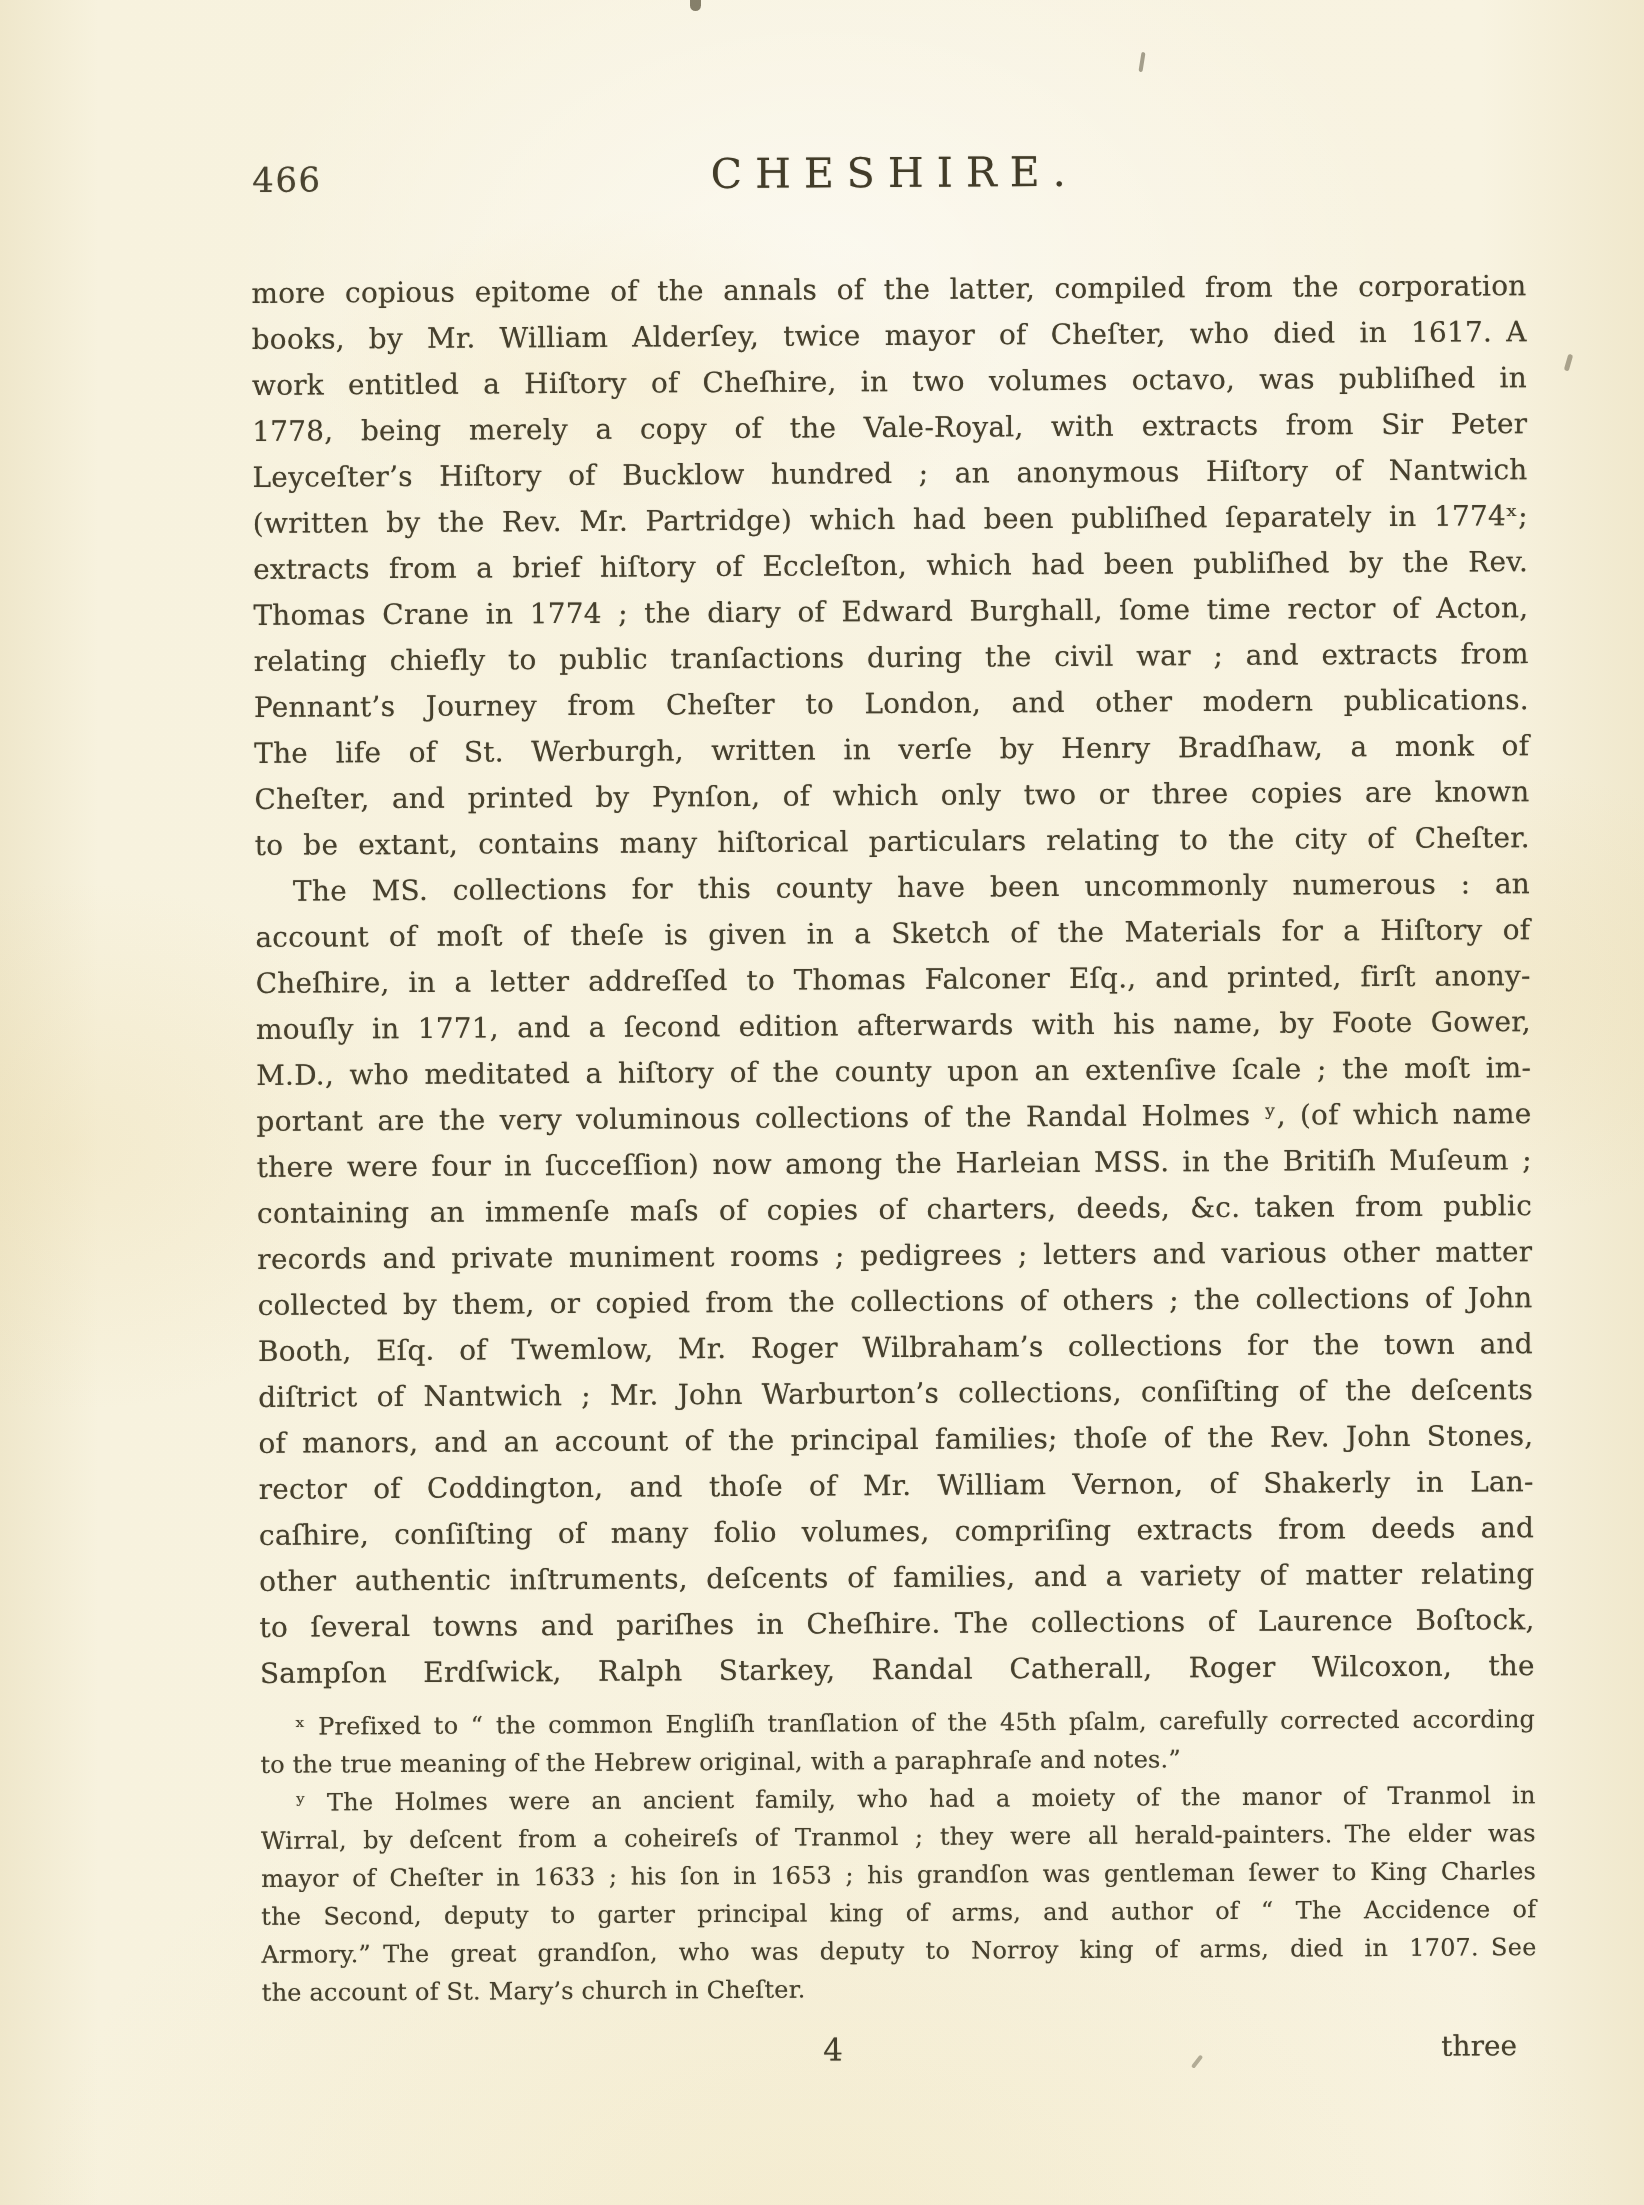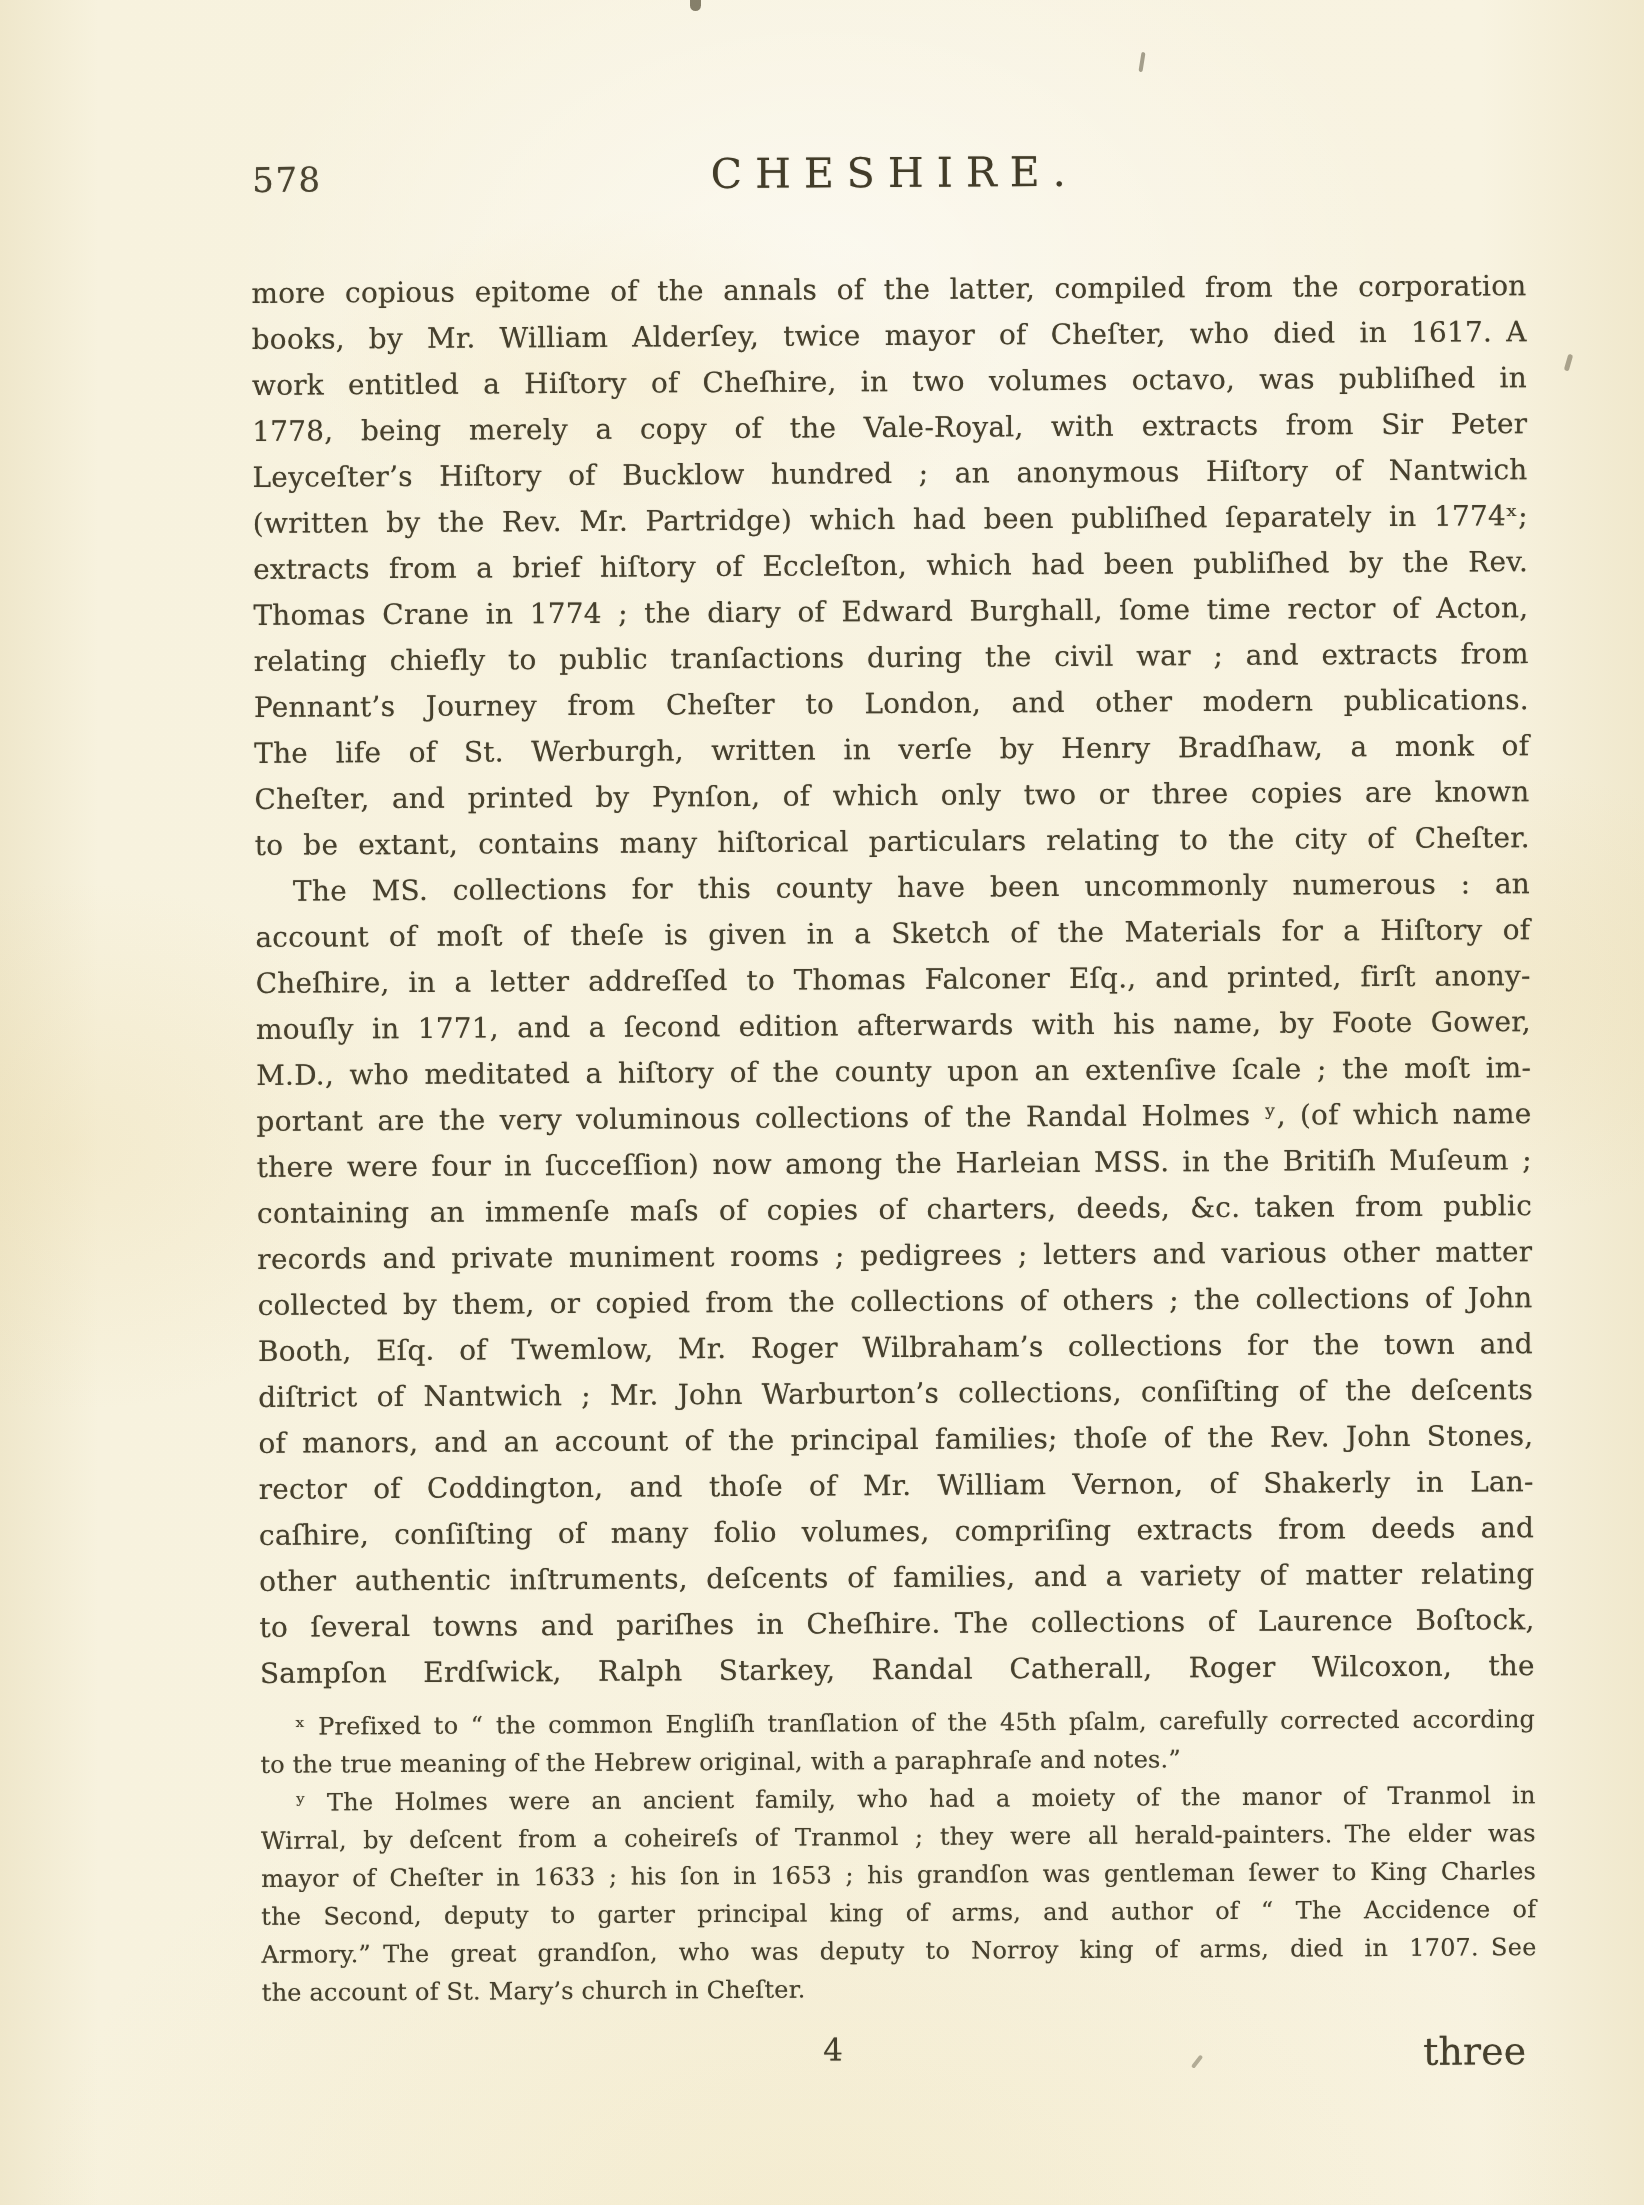--- a/index.html
+++ b/index.html
@@ -46,43 +46,43 @@
     font-size:24px; line-height:38px; letter-spacing:0.2px;
   }
   .footnote .line:first-child { text-indent:35px; }
   .footnote .line:last-child { text-align-last:left; }
 
   .signature {
     position:absolute; top:2031px; left:44%;
     font-size:31px;
   }
   .catchword {
-    position:absolute; top:2033px; right:11px;
-    font-size:38px;
+    position:absolute; top:2033px; right:20px;
+    font-size:28px;
   }
 
   
   .artifact { position:absolute; background:#5f5842; opacity:0.75; }
   .artifact-top-nick { top:-3.1px; left:690px; width:10.7px; height:14px; border-radius:0 0 7px 7px; }
   .artifact-tick { top:52px; left:1140px; width:3.8px; height:20px; border-radius:2.3px; transform:rotate(9deg); opacity:0.55; }
   .artifact-quote { top:354px; left:1566px; width:4.6px; height:17px; border-radius:2.3px; transform:rotate(16deg); opacity:0.5; }
   .artifact-comma { top:2054px; left:1195px; width:3.8px; height:15.3px; border-radius:2.3px; transform:rotate(38deg); opacity:0.45; }
 </style>
 </head>
 <body>
 
 <div class="page">
   <span class="artifact artifact-top-nick"></span>
   <span class="artifact artifact-tick"></span>
   <span class="artifact artifact-quote"></span>
   <span class="artifact artifact-comma"></span>
 
   <div class="content">
 
-    <span class="folio ink">578</span>
+    <span class="folio ink">466</span>
 
     <h1 class="running-head ink">CHESHIRE.</h1>
 
     <div class="main-text ink">
       <div class="paragraph">
           <div class="line">more copious epitome of the annals of the latter, compiled from the corporation</div>
           <div class="line">books, by Mr. William Alderſey, twice mayor of Cheſter, who died in 1617. A</div>
           <div class="line">work entitled a Hiſtory of Cheſhire, in two volumes octavo, was publiſhed in</div>
           <div class="line">1778, being merely a copy of the Vale-Royal, with extracts from Sir Peter</div>
           <div class="line">Leyceſter’s Hiſtory of Bucklow hundred ; an anonymous Hiſtory of Nantwich</div>

